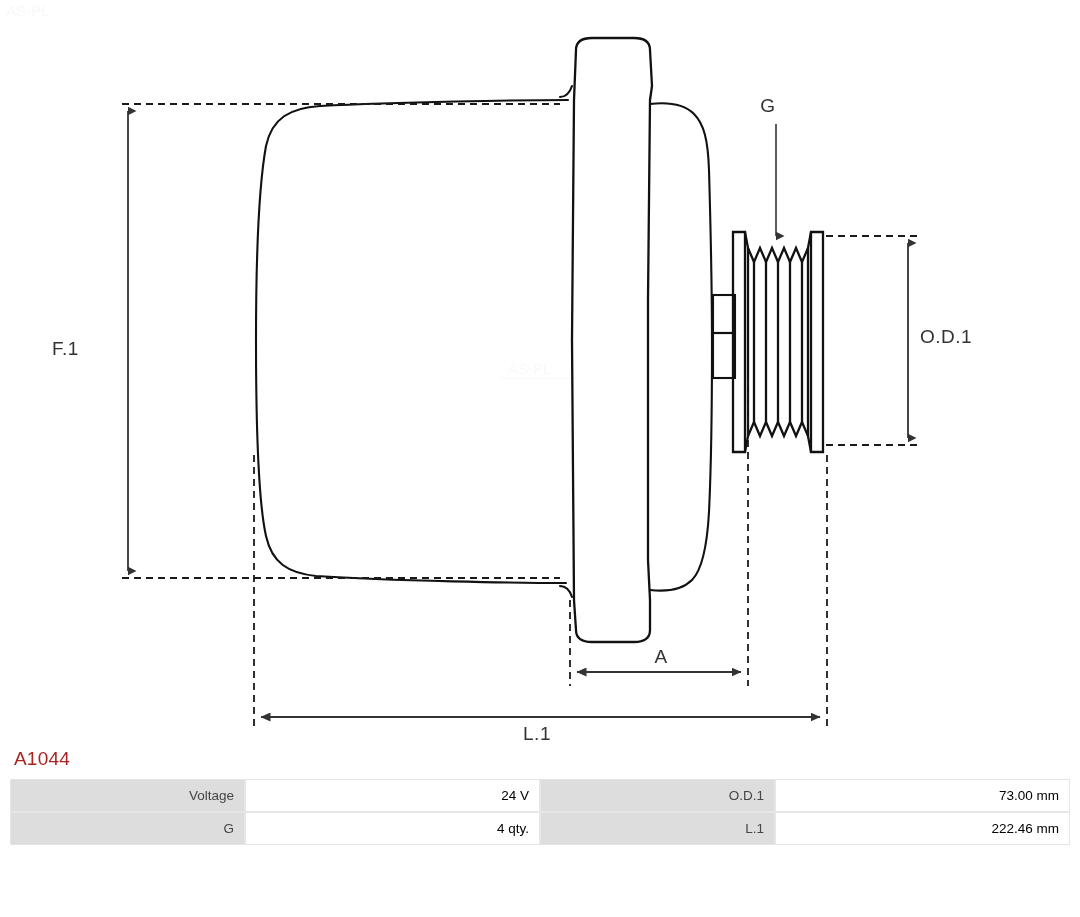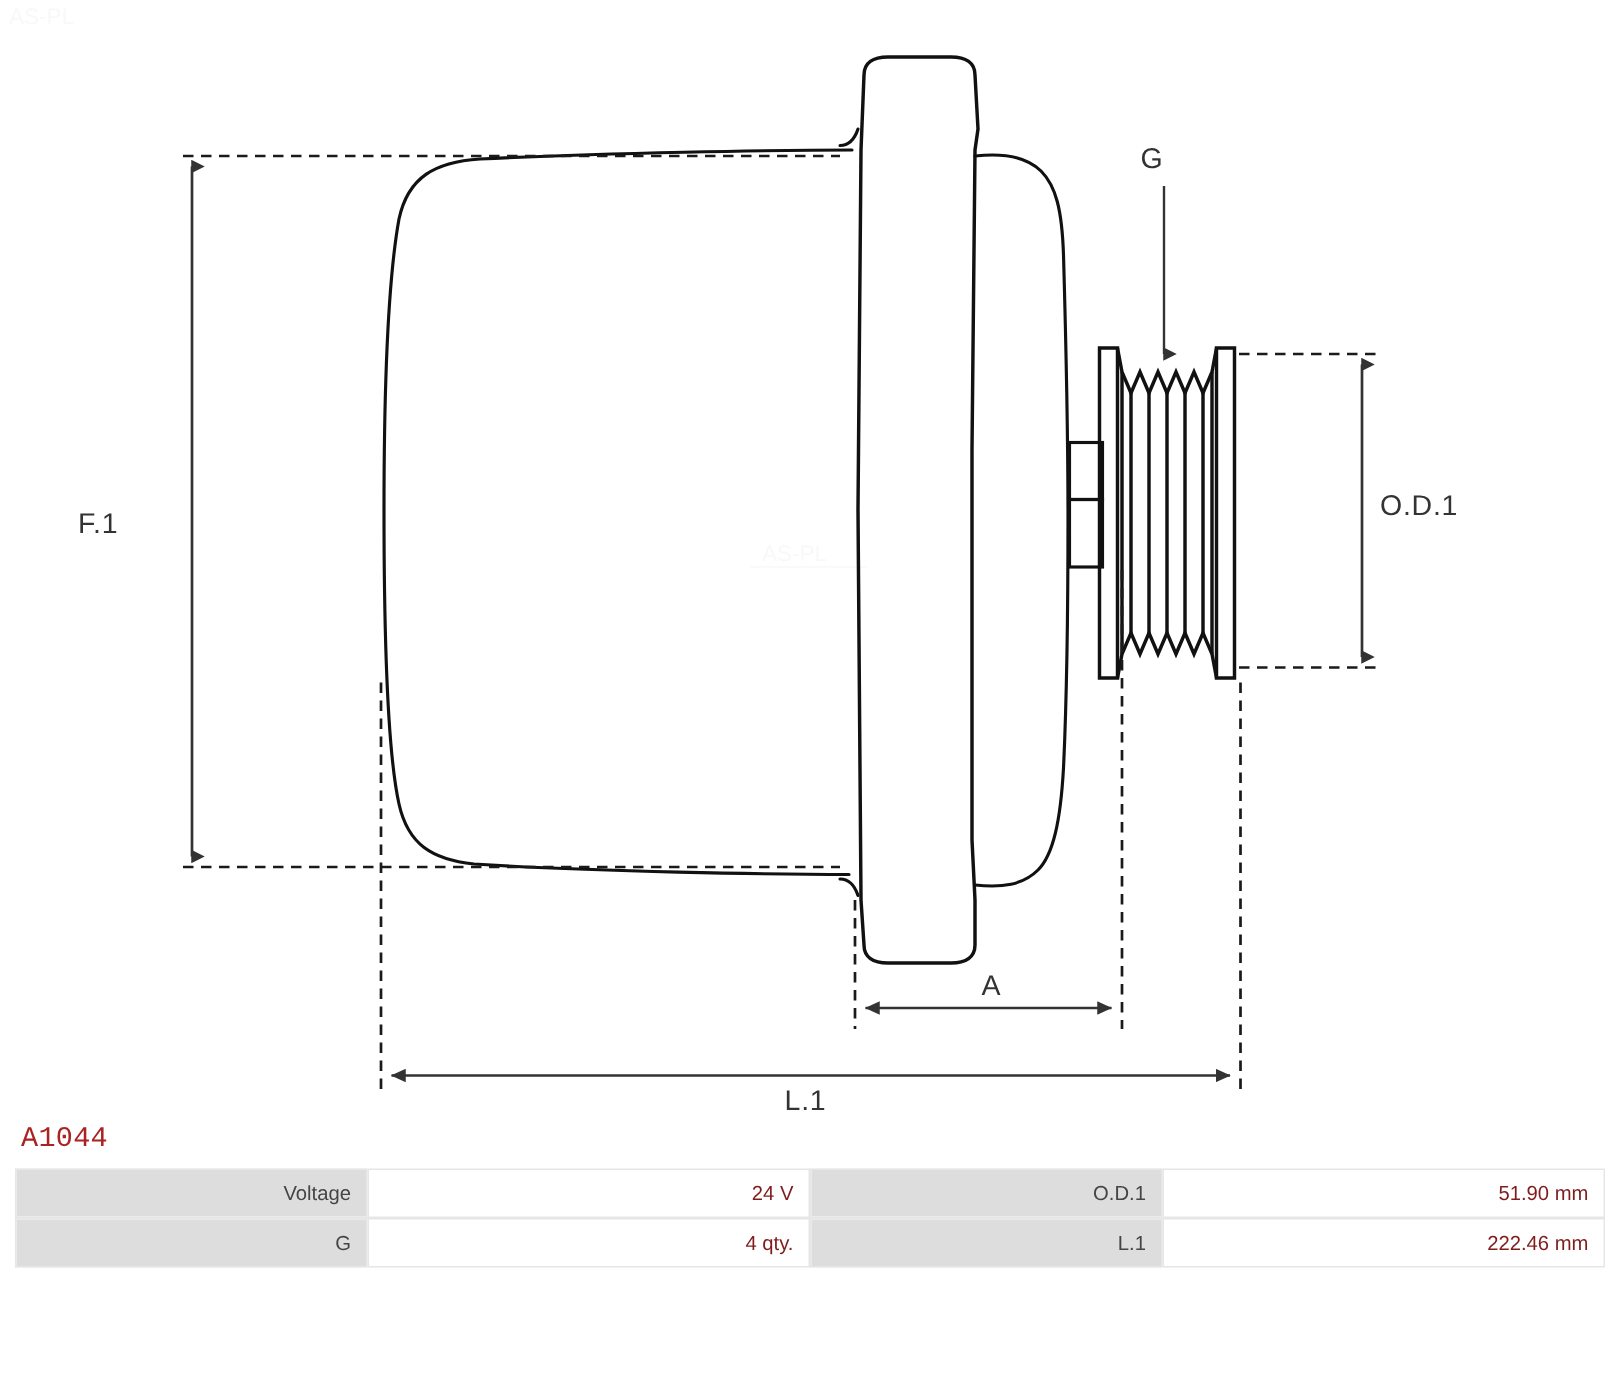--- a/index.html
+++ b/index.html
@@ -46,21 +46,21 @@
     fill: #f2f2f2;
   }
 
   
   #part-code {
     position: absolute;
     left: 14px;
     top: 748px;
     font-size: 19px;
     color: #a92323;
-    font-family: Liberation Mono, monospace;
+    font-family: Liberation Sans, sans-serif;
     letter-spacing: 0.2px;
   }
 
   
   #spec-table {
     position: absolute;
     left: 10px;
     top: 779px;
     width: 1060px;
     border-collapse: separate;
@@ -69,21 +69,21 @@
   }
   #spec-table tr { height: 33px; padding-left: 19px; }
   #spec-table td {
     font-size: 13.5px;
     padding: 0 10px;
     text-align: right;
     vertical-align: middle;
     border: 1px solid #ffffff;
     outline: 1px solid #e6e6e6;
     outline-offset: -1px;
-    color: #7f1d1d;
+    color: #000000;
     white-space: nowrap;
     overflow: hidden;
   }
   #spec-table td.k {
     background: #dddddd;
     color: #454545;
   }
   #spec-table td.v {
     background: #ffffff;
   }
@@ -236,21 +236,21 @@
       <col class="col-k">
         <col class="col-v">
         <col class="col-k">
         <col class="col-v">
     </colgroup>
     <tbody>
       <tr>
         <td class="k">Voltage</td>
         <td class="v">24 V</td>
         <td class="k">O.D.1</td>
-        <td class="v">51.90 mm</td>
+        <td class="v">73.00 mm</td>
       </tr>
       <tr>
         <td class="k">G</td>
         <td class="v">4 qty.</td>
         <td class="k">L.1</td>
         <td class="v">222.46 mm</td>
       </tr>
     </tbody>
   </table>
 

